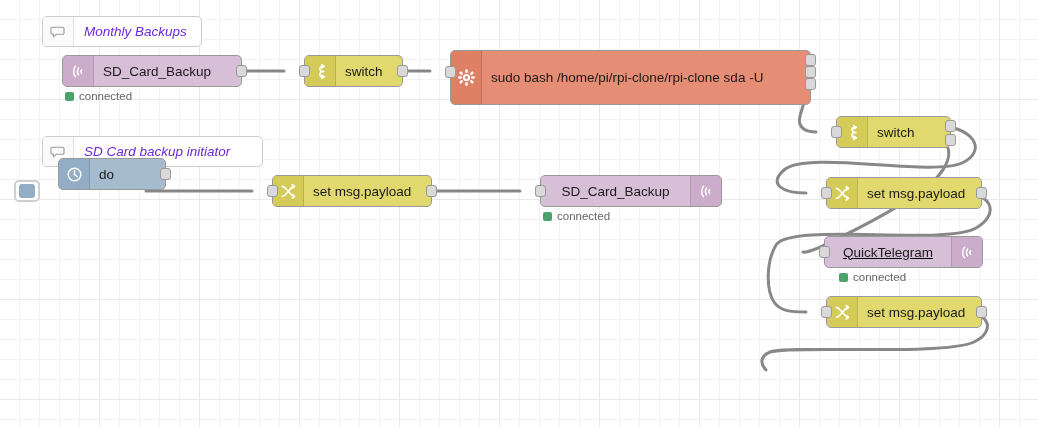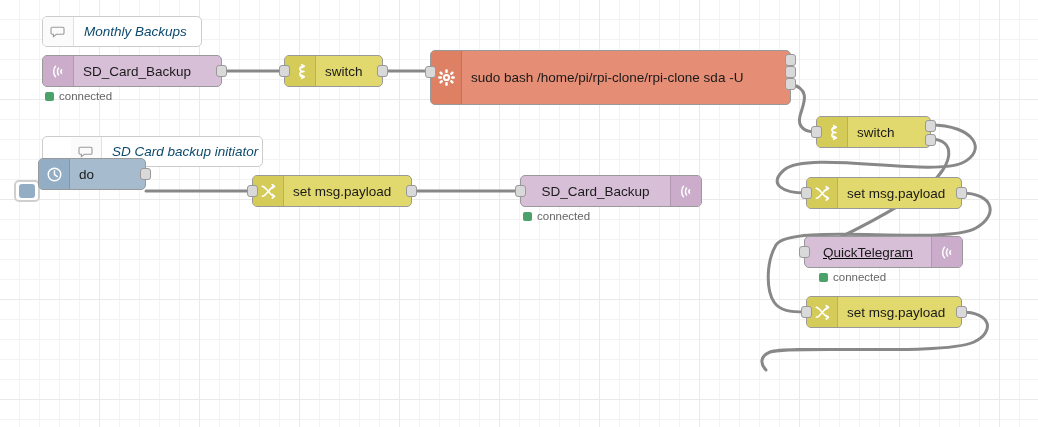--- a/index.html
+++ b/index.html
@@ -21,20 +21,21 @@
   }
   #wires{position:absolute;left:0;top:0;width:1038px;height:427px;pointer-events:none;}
   #wires path{fill:none;stroke:#888888;stroke-width:3;stroke-linecap:round;}
 
   .node{
     position:absolute;box-sizing:border-box;
     border:1px solid #999999;border-radius:5px;
     display:flex;align-items:center;
     height:32px;
     overflow:visible;
+    margin-left:20px;
   }
   .node .icon-box{
     width:30px;height:100%;
     border-right:1px solid rgba(0,0,0,0.12);
     border-radius:4px 0 0 4px;
     display:flex;align-items:center;justify-content:center;
     background:rgba(0,0,0,0.07);
     flex:0 0 30px;
   }
   .node .icon-box.right{
@@ -67,21 +68,21 @@
     position:absolute;box-sizing:border-box;height:31px;
     background:#ffffff;border:1px solid #cccccc;border-radius:5px;
     display:flex;align-items:center;
   }
   .comment .icon-box{
     width:30px;height:100%;flex:0 0 30px;
     display:flex;align-items:center;justify-content:center;
     border-right:1px solid #e0e0e0;background:#fbfbfb;border-radius:4px 0 0 4px;
   }
   .comment .label{
-    padding:0 10px;font-size:13.5px;font-style:italic;color:#0c4a6e;white-space:nowrap;
+    padding:0 10px;font-size:13.5px;font-style:italic;color:#6d28d9;white-space:nowrap;
   }
 
   
   .inject-btn{
     position:absolute;box-sizing:border-box;
     width:26px;height:22px;
     border:2px solid #cfcfcf;border-radius:5px;
     background:#ffffff;
   }
   .inject-btn i{
@@ -119,21 +120,21 @@
 
   <div class="comment" style="left:42px;top:16px;width:160px;">
     <span class="icon-box">
       <svg class="gl" width="16" height="16" viewBox="0 0 16 16">
         <path d="M2.2 3.2h10.6a1.2 1.2 0 0 1 1.2 1.2v4.6a1.2 1.2 0 0 1-1.2 1.2H6.4l-3 2.4v-2.4H2.2A1.2 1.2 0 0 1 1 9V4.4a1.2 1.2 0 0 1 1.2-1.2z" fill="none" stroke="#9a9a9a" stroke-width="1.1"></path>
       </svg>
     </span>
     <span class="label">Monthly Backups</span>
   </div>
 
-  <div class="comment" style="left:42px;top:136px;width:221px;padding-left:28px;">
+  <div class="comment" style="left:42px;top:136px;width:221px;">
     <span class="icon-box">
       <svg class="gl" width="16" height="16" viewBox="0 0 16 16">
         <path d="M2.2 3.2h10.6a1.2 1.2 0 0 1 1.2 1.2v4.6a1.2 1.2 0 0 1-1.2 1.2H6.4l-3 2.4v-2.4H2.2A1.2 1.2 0 0 1 1 9V4.4a1.2 1.2 0 0 1 1.2-1.2z" fill="none" stroke="#9a9a9a" stroke-width="1.1"></path>
       </svg>
     </span>
     <span class="label">SD Card backup initiator</span>
   </div>
 
   <div class="node" style="left:42px;top:55px;width:180px;background:#d8bfd8;">
     <span class="icon-box" style="background:#cbaccb;">

